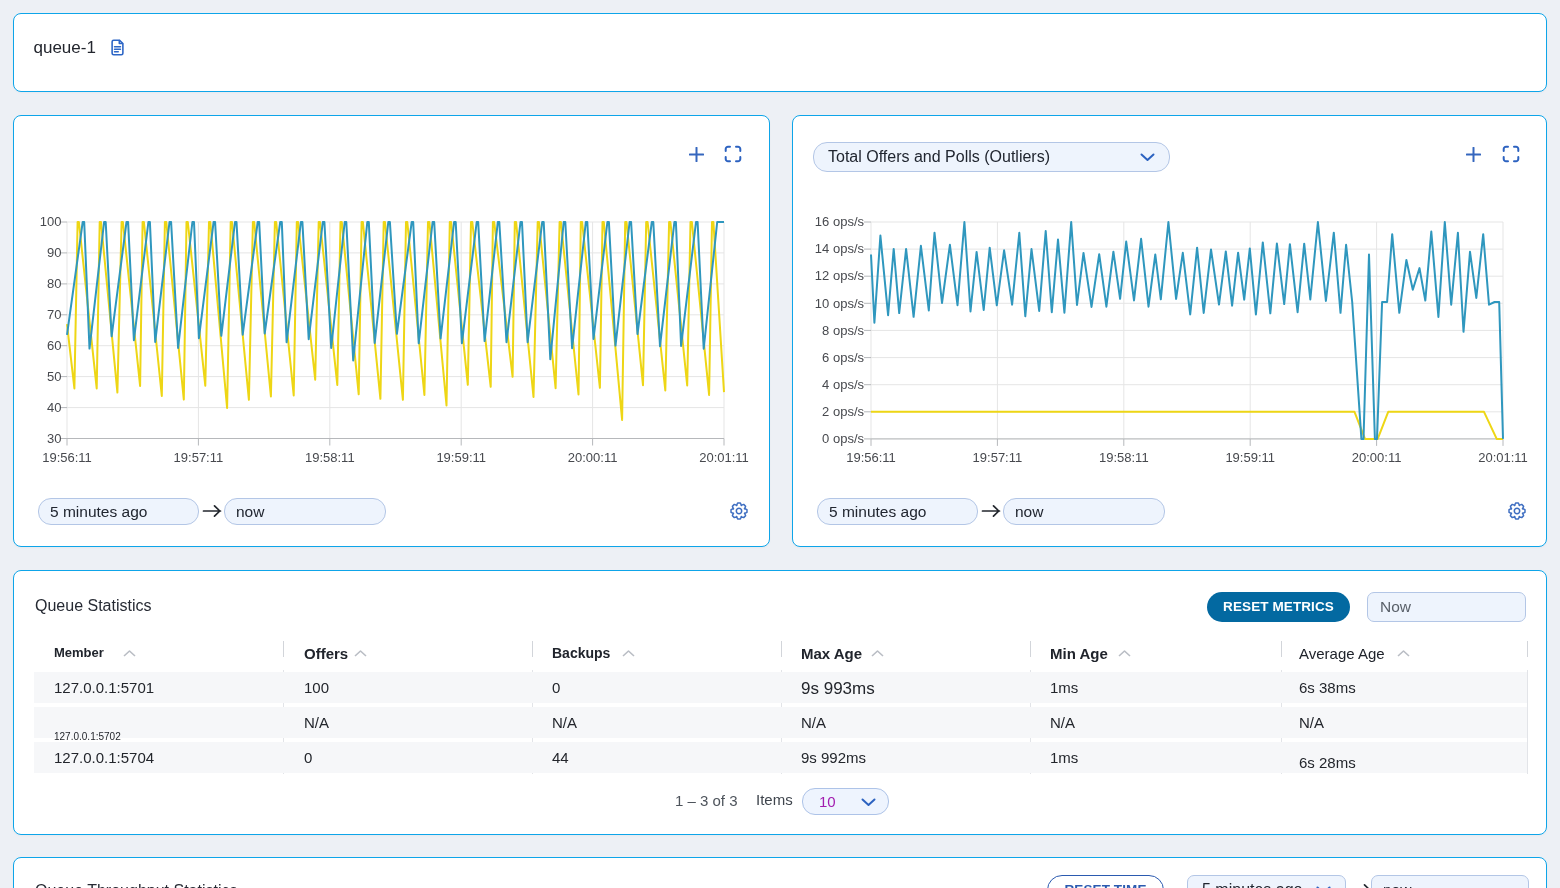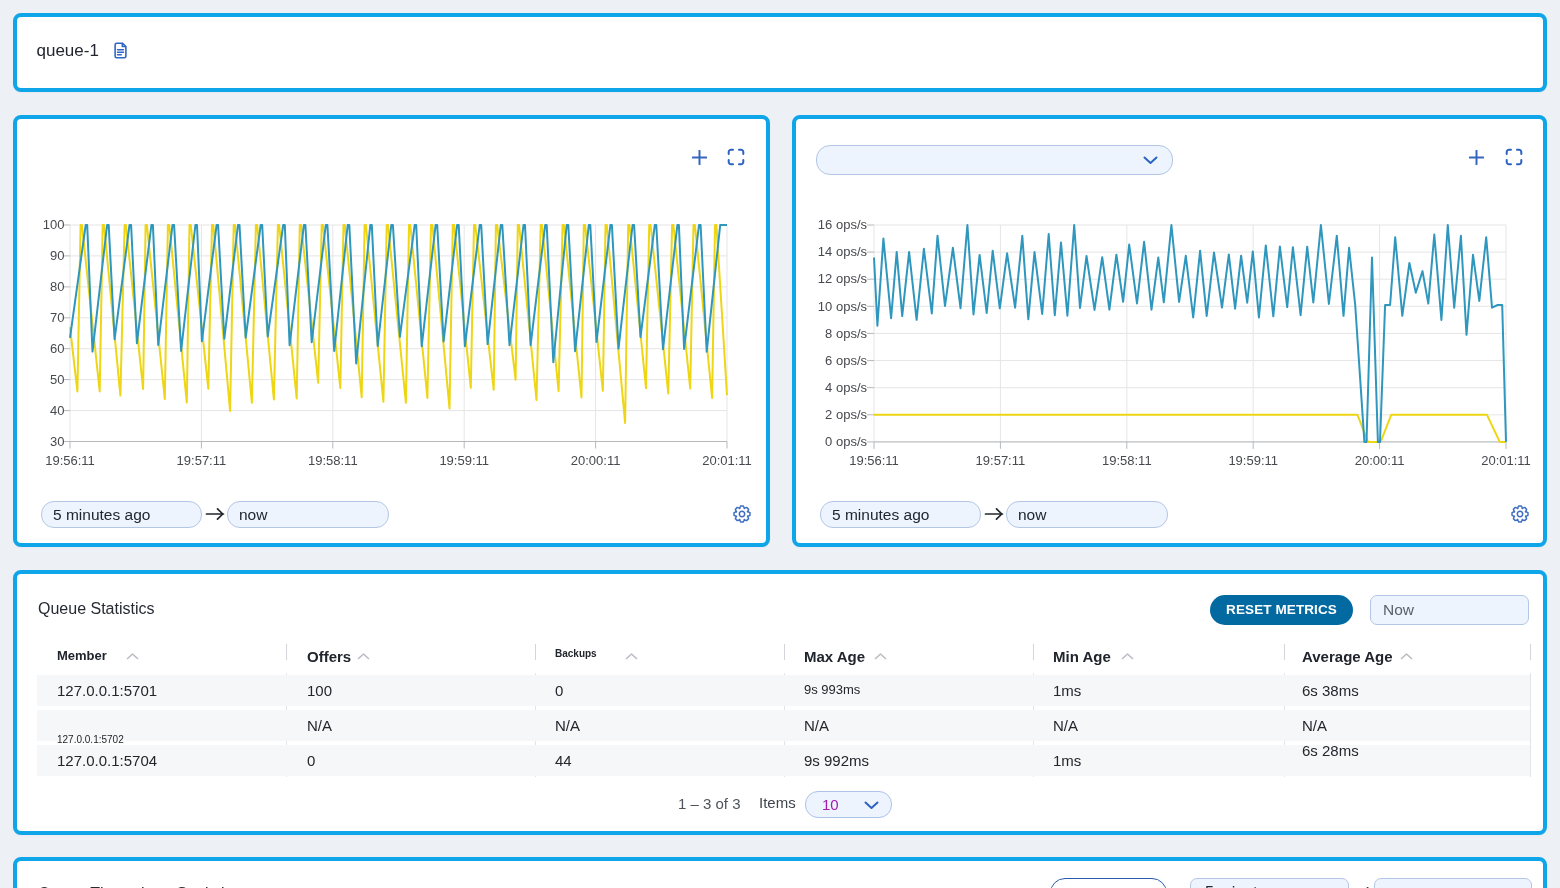--- a/index.html
+++ b/index.html
@@ -1,15 +1,15 @@
 <!DOCTYPE html>
 <html><head><meta charset="utf-8"><style>
 html,body{margin:0;padding:0}
 body{width:1560px;height:888px;background:#edf0f5;font-family:"Liberation Sans",sans-serif;position:relative;overflow:hidden}
-.card{position:absolute;background:#fff;border:4px solid #0ea5e9;border-radius:8px;box-sizing:border-box;box-shadow:0 1px 2px rgba(20,30,60,0.03)}
+.card{position:absolute;background:#fff;border:1px solid #0ea5e9;border-radius:8px;box-sizing:border-box;box-shadow:0 1px 2px rgba(20,30,60,0.03)}
 </style></head>
 <body>
 <div class="card" style="left:13px;top:13px;width:1534px;height:79px">
   <div style="position:absolute;left:19.5px;top:23.5px;font-size:17px;color:#23262e">queue‑1</div>
   <svg width="19" height="19" viewBox="0 0 24 24" style="position:absolute;left:94px;top:24px" fill="none" stroke="#2d66c6" stroke-width="2" stroke-linecap="round" stroke-linejoin="round">
       <path d="M14.6 2.8H7.2a2 2 0 0 0-2 2v14.4a2 2 0 0 0 2 2h9.6a2 2 0 0 0 2-2V7z"></path>
       <path d="M14.3 3.2V7h3.9"></path>
       <path d="M8.3 11h7.4M8.3 14.2h7.4M8.3 17.4h4.6"></path>
     </svg>
 </div>
@@ -81,20 +81,21 @@
       <div style="position:absolute;left:11px;top:0;line-height:25px;font-size:15.5px;color:#212630;white-space:nowrap">now</div>
     </div>
   <svg width="22" height="22" viewBox="-11 -11 22 22" style="position:absolute;left:714px;top:384px">
       <path d="M-2.45 -5.48 L-1.37 -7.98 L1.37 -7.98 L2.45 -5.48 L2.14 -5.60 L4.68 -6.61 L6.61 -4.68 L5.60 -2.14 L5.48 -2.45 L7.98 -1.37 L7.98 1.37 L5.48 2.45 L5.60 2.14 L6.61 4.68 L4.68 6.61 L2.14 5.60 L2.45 5.48 L1.37 7.98 L-1.37 7.98 L-2.45 5.48 L-2.14 5.60 L-4.68 6.61 L-6.61 4.68 L-5.60 2.14 L-5.48 2.45 L-7.98 1.37 L-7.98 -1.37 L-5.48 -2.45 L-5.60 -2.14 L-6.61 -4.68 L-4.68 -6.61 L-2.14 -5.60 Z" fill="none" stroke="#3e6ec1" stroke-width="1.5" stroke-linejoin="round"></path>
       <circle cx="0" cy="0" r="2.7" fill="none" stroke="#3e6ec1" stroke-width="1.5"></circle>
     </svg>
 </div>
 
 <div class="card" style="left:792px;top:115px;width:755px;height:432px">
   <div style="position:absolute;left:20px;top:26px;width:357px;height:30px;background:#eef4fd;border:1px solid #b3c6e6;border-radius:14px;box-sizing:border-box">
+      <div style="position:absolute;left:14px;top:0;line-height:28px;font-size:16px;color:#212630;white-space:nowrap">Total Offers and Polls (Outliers)</div>
       <svg width="15" height="9" viewBox="0 0 15 9" style="position:absolute;right:14px;top:10px">
         <path d="M1.5 1.5 7.5 7 13.5 1.5" fill="none" stroke="#2c62c0" stroke-width="2" stroke-linecap="round" stroke-linejoin="round"></path>
       </svg>
     </div>
   <svg width="15" height="15" viewBox="0 0 15 15" style="position:absolute;left:673px;top:30.5px">
       <path d="M7.5 0.8v13.4M0.8 7.5h13.4" stroke="#3566be" stroke-width="2" stroke-linecap="round"></path>
     </svg>
   <svg width="18" height="18" viewBox="0 0 18 18" style="position:absolute;left:709px;top:29px" fill="none" stroke="#2c62c0" stroke-width="2" stroke-linecap="round">
       <path d="M6 1.7H4A2.3 2.3 0 0 0 1.7 4v2"></path>
       <path d="M12 1.7h2A2.3 2.3 0 0 1 16.3 4v2"></path>
@@ -173,69 +174,69 @@
       <div style="position:absolute;left:12px;top:0;line-height:28px;font-size:15.5px;color:#596069;white-space:nowrap">Now</div>
     </div>
   <div style="position:absolute;left:40px;top:74px;font-size:13px;font-weight:bold;color:#20242c">Member</div>
     <svg width="13" height="7" viewBox="0 0 13 7" style="position:absolute;left:109px;top:79px">
       <path d="M1 6 6.5 1 12 6" fill="none" stroke="#b9bdc4" stroke-width="1.6" stroke-linejoin="round"></path>
     </svg>
     <div style="position:absolute;left:290px;top:74px;font-size:15px;font-weight:bold;color:#20242c">Offers</div>
     <svg width="13" height="7" viewBox="0 0 13 7" style="position:absolute;left:340px;top:79px">
       <path d="M1 6 6.5 1 12 6" fill="none" stroke="#b9bdc4" stroke-width="1.6" stroke-linejoin="round"></path>
     </svg>
-    <div style="position:absolute;left:538px;top:74px;font-size:10px;font-weight:bold;color:#20242c">Backups</div>
+    <div style="position:absolute;left:538px;top:74px;font-size:14px;font-weight:bold;color:#20242c">Backups</div>
     <svg width="13" height="7" viewBox="0 0 13 7" style="position:absolute;left:608px;top:79px">
       <path d="M1 6 6.5 1 12 6" fill="none" stroke="#b9bdc4" stroke-width="1.6" stroke-linejoin="round"></path>
     </svg>
     <div style="position:absolute;left:787px;top:74px;font-size:15px;font-weight:bold;color:#20242c">Max Age</div>
     <svg width="13" height="7" viewBox="0 0 13 7" style="position:absolute;left:857px;top:79px">
       <path d="M1 6 6.5 1 12 6" fill="none" stroke="#b9bdc4" stroke-width="1.6" stroke-linejoin="round"></path>
     </svg>
     <div style="position:absolute;left:1036px;top:74px;font-size:15px;font-weight:bold;color:#20242c">Min Age</div>
     <svg width="13" height="7" viewBox="0 0 13 7" style="position:absolute;left:1104px;top:79px">
       <path d="M1 6 6.5 1 12 6" fill="none" stroke="#b9bdc4" stroke-width="1.6" stroke-linejoin="round"></path>
     </svg>
-    <div style="position:absolute;left:1285px;top:74px;font-size:15px;font-weight:bold;color:#20242c">Average Age</div>
+    <div style="position:absolute;left:1285px;top:74px;font-size:15px;font-weight:normal;color:#20242c">Average Age</div>
     <svg width="13" height="7" viewBox="0 0 13 7" style="position:absolute;left:1383px;top:79px">
       <path d="M1 6 6.5 1 12 6" fill="none" stroke="#b9bdc4" stroke-width="1.6" stroke-linejoin="round"></path>
     </svg>
     <div style="position:absolute;left:269px;top:70px;width:1px;height:16px;background:#d2d5da"></div>
     <div style="position:absolute;left:269px;top:99px;width:1px;height:104px;background:#e2e4e8"></div>
     <div style="position:absolute;left:518px;top:70px;width:1px;height:16px;background:#d2d5da"></div>
     <div style="position:absolute;left:518px;top:99px;width:1px;height:104px;background:#e2e4e8"></div>
     <div style="position:absolute;left:767px;top:70px;width:1px;height:16px;background:#d2d5da"></div>
     <div style="position:absolute;left:767px;top:99px;width:1px;height:104px;background:#e2e4e8"></div>
     <div style="position:absolute;left:1016px;top:70px;width:1px;height:16px;background:#d2d5da"></div>
     <div style="position:absolute;left:1016px;top:99px;width:1px;height:104px;background:#e2e4e8"></div>
     <div style="position:absolute;left:1267px;top:70px;width:1px;height:16px;background:#d2d5da"></div>
     <div style="position:absolute;left:1267px;top:99px;width:1px;height:104px;background:#e2e4e8"></div>
     <div style="position:absolute;left:1513px;top:70px;width:1px;height:16px;background:#d2d5da"></div>
     <div style="position:absolute;left:1513px;top:99px;width:1px;height:104px;background:#e2e4e8"></div>
     <div style="position:absolute;left:20px;top:101px;width:1493px;height:31px;background:#f6f7f9"></div>
     <div style="position:absolute;left:40px;top:108px;font-size:15px;color:#23262c">127.0.0.1:5701</div>
     <div style="position:absolute;left:290px;top:108px;font-size:15px;color:#23262c">100</div>
     <div style="position:absolute;left:538px;top:108px;font-size:15px;color:#23262c">0</div>
-    <div style="position:absolute;left:787px;top:108px;font-size:13px;color:#23262c">9s 993ms</div>
+    <div style="position:absolute;left:787px;top:108px;font-size:17px;color:#23262c">9s 993ms</div>
     <div style="position:absolute;left:1036px;top:108px;font-size:15px;color:#23262c">1ms</div>
     <div style="position:absolute;left:1285px;top:108px;font-size:15px;color:#23262c">6s 38ms</div>
     <div style="position:absolute;left:20px;top:136px;width:1493px;height:31px;background:#f6f7f9"></div>
     <div style="position:absolute;left:40px;top:160px;font-size:10px;color:#23262c">127.0.0.1:5702</div>
     <div style="position:absolute;left:290px;top:143px;font-size:15px;color:#23262c">N/A</div>
     <div style="position:absolute;left:538px;top:143px;font-size:15px;color:#23262c">N/A</div>
     <div style="position:absolute;left:787px;top:143px;font-size:15px;color:#23262c">N/A</div>
     <div style="position:absolute;left:1036px;top:143px;font-size:15px;color:#23262c">N/A</div>
     <div style="position:absolute;left:1285px;top:143px;font-size:15px;color:#23262c">N/A</div>
     <div style="position:absolute;left:20px;top:171px;width:1493px;height:31px;background:#f6f7f9"></div>
     <div style="position:absolute;left:40px;top:178px;font-size:15px;color:#23262c">127.0.0.1:5704</div>
     <div style="position:absolute;left:290px;top:178px;font-size:15px;color:#23262c">0</div>
     <div style="position:absolute;left:538px;top:178px;font-size:15px;color:#23262c">44</div>
     <div style="position:absolute;left:787px;top:178px;font-size:15px;color:#23262c">9s 992ms</div>
     <div style="position:absolute;left:1036px;top:178px;font-size:15px;color:#23262c">1ms</div>
-    <div style="position:absolute;left:1285px;top:168px;font-size:15px;color:#23262c">6s 28ms</div>
+    <div style="position:absolute;left:1285px;top:183px;font-size:15px;color:#23262c">6s 28ms</div>
   <div style="position:absolute;left:661px;top:221px;font-size:15px;color:#4e545c">1 – 3 of 3</div>
   <div style="position:absolute;left:742px;top:220px;font-size:15px;color:#3f454d">Items</div>
   <div style="position:absolute;left:788px;top:217px;width:87px;height:27px;background:#eef4fe;border:1px solid #adc3e8;border-radius:13px;box-sizing:border-box">
       <div style="position:absolute;left:16px;top:0;line-height:25px;font-size:15px;color:#a21caf">10</div>
       <svg width="15" height="9" viewBox="0 0 15 9" style="position:absolute;right:12px;top:9px">
         <path d="M1.5 1.5 7.5 7 13.5 1.5" fill="none" stroke="#2c62c0" stroke-width="2" stroke-linecap="round" stroke-linejoin="round"></path>
       </svg>
     </div>
 </div>
 <div class="card" style="left:13px;top:857px;width:1534px;height:70px">

